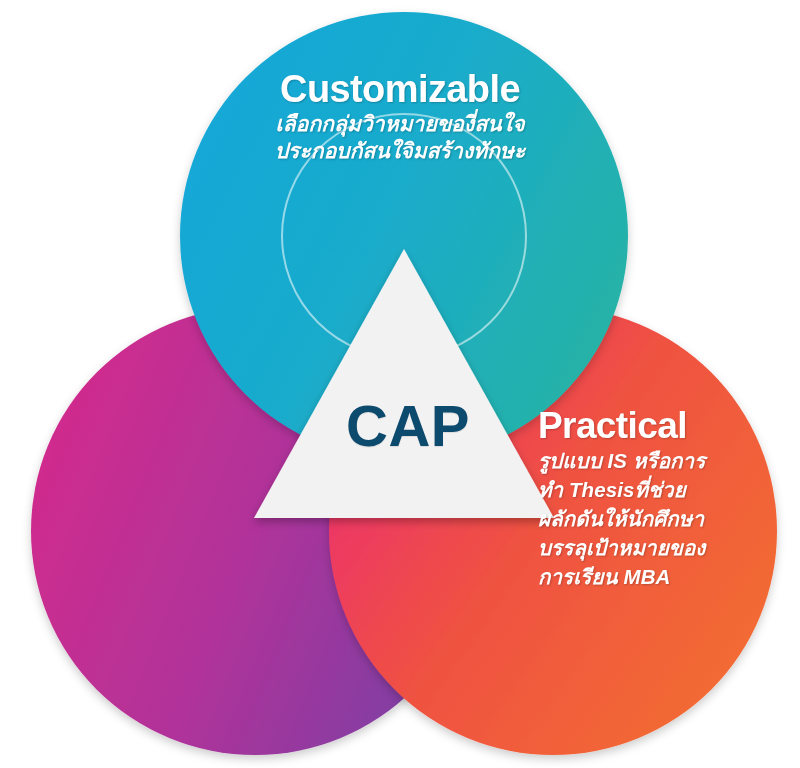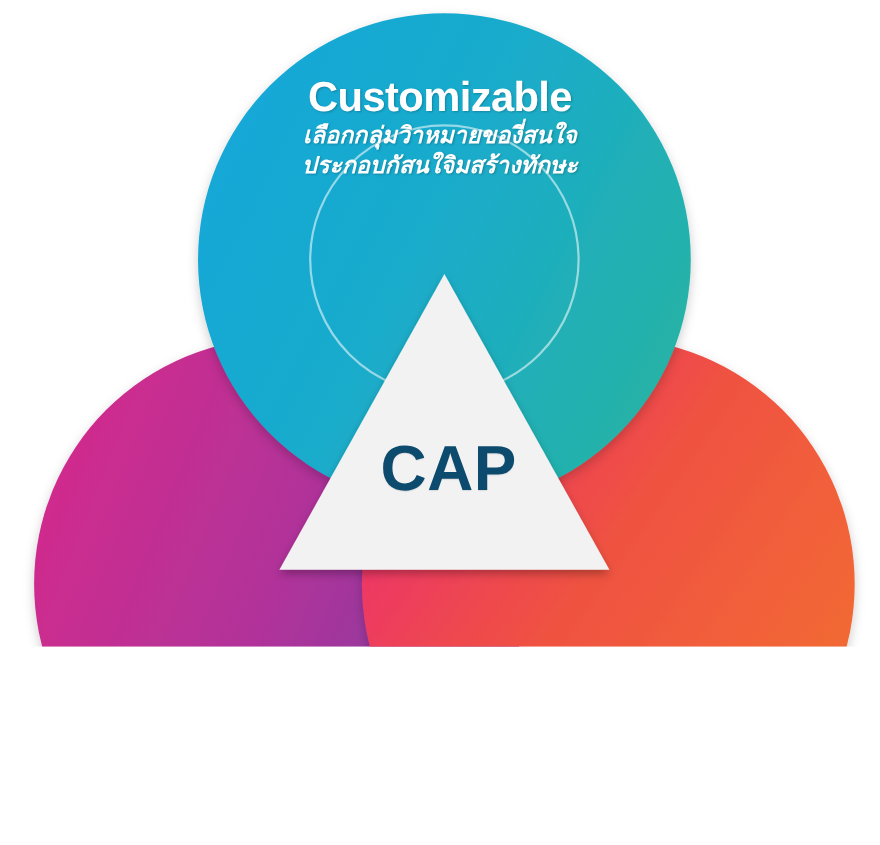--- a/index.html
+++ b/index.html
@@ -7,21 +7,21 @@
     margin: 0;
     padding: 0;
     background: #ffffff;
   }
   body {
     font-family: "Liberation Sans", "DejaVu Sans", sans-serif;
   }
   #stage {
     position: relative;
     width: 800px;
-    height: 588px;
+    height: 768px;
     overflow: hidden;
     background: #ffffff;
   }
   #venn-svg {
     position: absolute;
     left: 0;
     top: 0;
     width: 800px;
     height: 768px;
   }
@@ -135,17 +135,27 @@
   </svg>
 
   <div class="lobe-text" id="lobe-customizable">
     <div class="lobe-title">Customizable</div>
     <div class="lobe-body">
       <div>เลือกกลุ่มวิาหมายของี่สนใจ</div>
       <div>ประกอบกัสนใจิมสร้างทักษะ</div>
     </div>
   </div>
 
+  <div class="lobe-text" id="lobe-practical">
+    <div class="lobe-title">Practical</div>
+    <div class="lobe-body">
+      <div>รูปแบบ IS หรือการ</div>
+      <div>ทำ Thesisที่ช่วย</div>
+      <div>ผลักดันให้นักศึกษา</div>
+      <div>บรรลุเป้าหมายของ</div>
+      <div>การเรียน MBA</div>
+    </div>
+  </div>
 
 
   <div id="cap-label">CAP</div>
 
 </div>
 
 </body></html>

